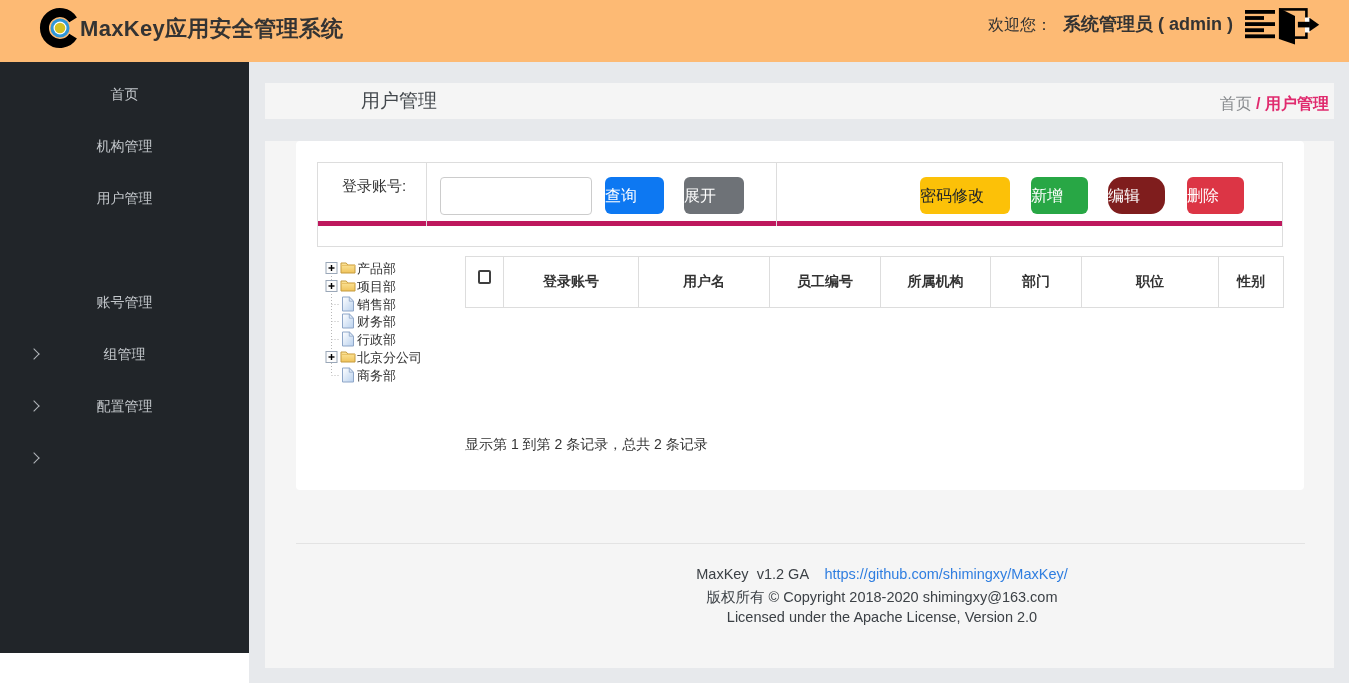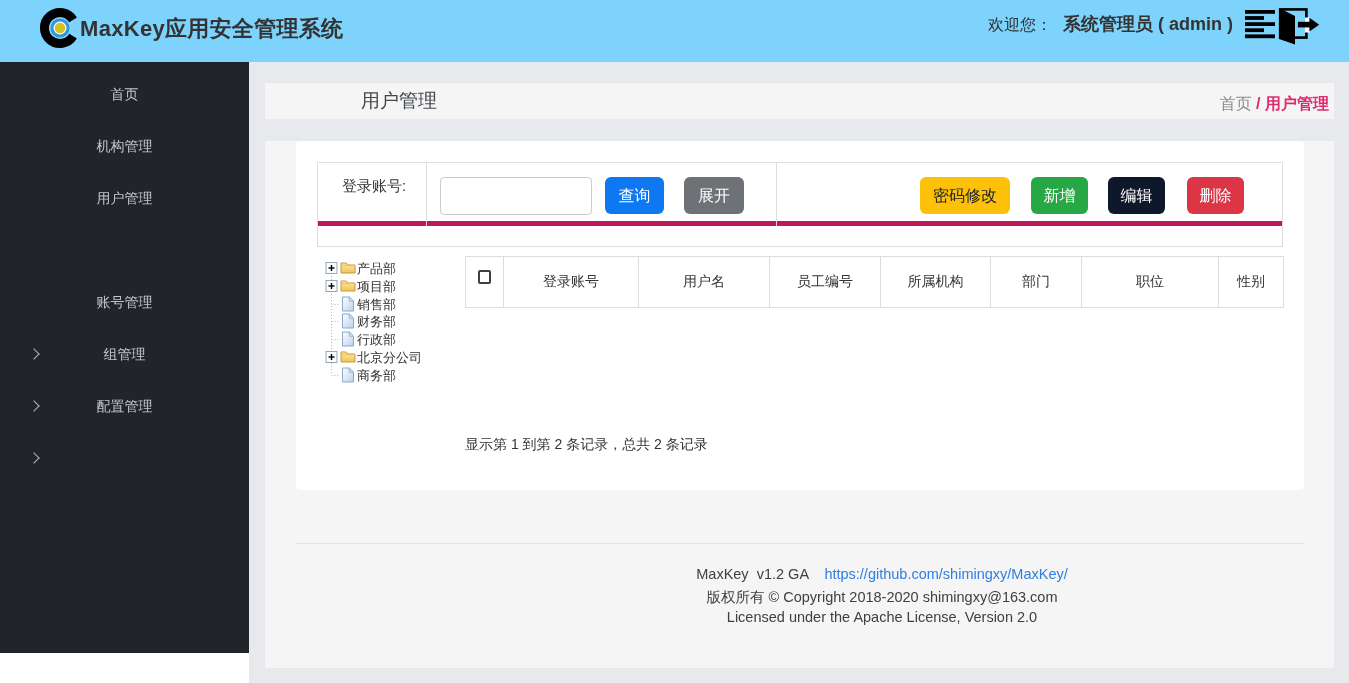--- a/index.html
+++ b/index.html
@@ -1,20 +1,20 @@
 <!DOCTYPE html>
 <html lang="zh"><head>
 <meta charset="utf-8">
 <title>MaxKey</title>
 <style>
 * { margin:0; padding:0; box-sizing:border-box; }
 html,body { width:1349px; height:683px; background:#fff; font-family:"Liberation Sans", sans-serif; overflow:hidden; }
 .abs { position:absolute; }
 
-#topbar { position:absolute; left:0; top:0; width:1349px; height:62px; background:#7dd3fc; }
+#topbar { position:absolute; left:0; top:0; width:1349px; height:62px; background:#fdba74; }
 #logo { position:absolute; left:38px; top:6px; }
 #brand { position:absolute; left:80px; top:14px; font-size:22px; font-weight:bold; color:#333; letter-spacing:0.3px; }
 #welcome { position:absolute; left:988px; top:15px; font-size:16px; color:#333; }
 #admin { position:absolute; left:1063px; top:12px; font-size:18px; font-weight:bold; color:#333; }
 
 #sidebar { position:absolute; left:0; top:62px; width:249px; height:591px; background:#212529; }
 .mitem { position:absolute; left:0; width:249px; text-align:center; font-size:14px; color:#c3c7cb; }
 .chev { position:absolute; left:30px; width:8px; height:8px; border-top:1.5px solid #b2b6ba; border-right:1.5px solid #b2b6ba; transform:rotate(45deg); }
 
 #contentbg { position:absolute; left:249px; top:62px; width:1100px; height:621px; background:#e7e9ec; }
@@ -24,33 +24,33 @@
 #bcrumb b { color:#e02a6e; font-weight:bold; }
 #panel { position:absolute; left:265px; top:141px; width:1069px; height:527px; background:#f5f5f5; }
 #card { position:absolute; left:296px; top:141px; width:1008px; height:349px; background:#fff; border-radius:4px; }
 
 #formbox { position:absolute; left:317px; top:162px; width:966px; height:85px; border:1px solid #ddd; background:#fff; }
 #formrow { position:absolute; left:0; top:0; width:964px; height:63px; border-bottom:5px solid #be185d; }
 #lblcell { position:absolute; left:0; top:0; width:109px; height:63px; border-right:1px solid #ddd; }
 #lblcell span { position:absolute; left:24px; top:14px; font-size:15px; color:#333; }
 #divider { position:absolute; left:458px; top:0; width:1px; height:63px; background:#ddd; }
 #sinput { position:absolute; left:122px; top:14px; width:152px; height:38px; border:1px solid #ccc; border-radius:4px; background:#fff; }
-.btn { position:absolute; top:14px; height:37px; border:none; border-radius:6px; font-size:16px; color:#fff; font-family:"Liberation Sans",sans-serif; text-align:center; line-height:37px; }
+.btn { position:absolute; top:14px; height:37px; border:none; border-radius:6px; font-size:16px; color:#fff; font-family:"Liberation Sans",sans-serif; line-height:37px; }
 #btnq { left:287px; width:59px; background:#0d78f2; }
 #btne { left:366px; width:60px; background:#6e7277; }
 #btnpw { left:602px; width:90px; background:#fcc108; color:#212529; }
 #btnadd { left:713px; width:57px; background:#28a745; }
-#btnedit { left:790px; width:57px; background:#0f172a; }
+#btnedit { left:790px; width:57px; background:#7f1d1d;border-radius:14px; }
 #btndel { left:869px; width:57px; background:#dc3545; }
 
 #tree { position:absolute; left:320px; top:256px; }
 
 #utable { position:absolute; left:465px; top:256px; border-collapse:collapse; table-layout:fixed; font-size:14px; color:#333; }
 #utable th, #utable td { border:1px solid #ddd; text-align:center; vertical-align:middle; padding:0; }
-#utable th { height:51px; font-weight:normal; }
+#utable th { height:51px; font-weight:bold; }
 #utable td { height:56px; }
 #utable tr.striped td { background:#f2f2f2; }
 .cb { display:block; width:13.5px; height:13.5px; border:2px solid #3f3f3f; border-radius:2px; background:#fff; margin:0 auto; position:relative; top:-5px; }
 #records { position:absolute; left:465px; top:436px; font-size:14px; color:#333; }
 
 #fhr { position:absolute; left:296px; top:543px; width:1009px; height:0; border-top:1px solid #e3e3e3; }
 .fline { position:absolute; width:1234px; left:265px; text-align:center; font-size:14.5px; color:#3c4146; }
 .fline a { color:#2f7ee0; text-decoration:none; }
 </style>
 </head>

